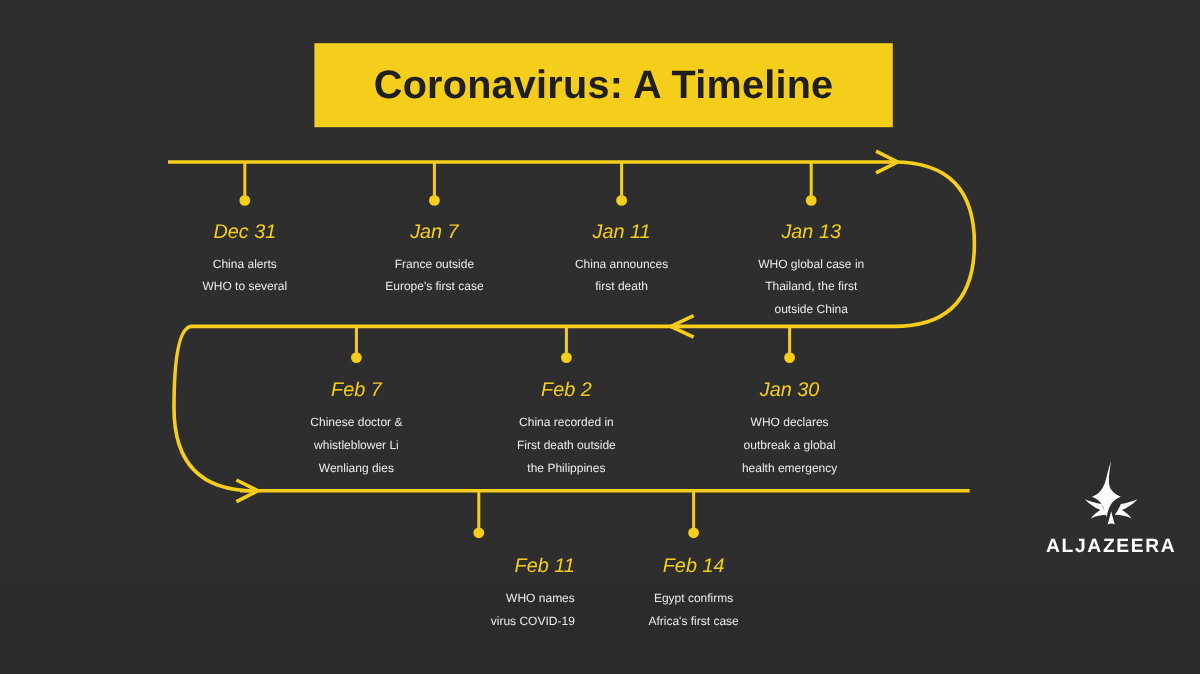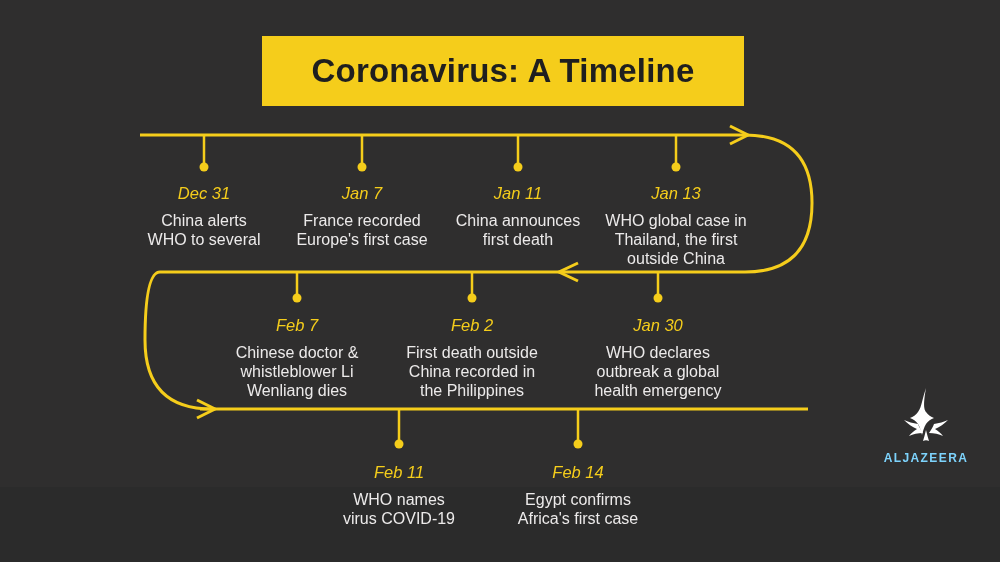--- a/index.html
+++ b/index.html
@@ -56,40 +56,40 @@
   }
   .event .date {
     color: #f5cd1b;
     font-size: 16.5px;
     margin-bottom: 8px;
     white-space: nowrap;
     font-style: italic;
   }
   .event .desc {
     color: #eceaea;
-    font-size: 16px;
+    font-size: 10px;
     line-height: 19px;
   }
   .event .desc div { white-space: nowrap; }
   
   #logo {
     position: absolute;
     right: 26px;
     bottom: 22px;
     width: 96px;
     height: 92px;
     display: flex;
     flex-direction: column;
     align-items: center;
     justify-content: flex-end;
   }
   #logo-mark { width: 64px; height: 60px; }
   #logo-text {
-    color: #7dd3fc;
-    font-size: 12px;
+    color: #ffffff;
+    font-size: 16px;
     letter-spacing: 1.4px;
     margin-top: 5px;
     font-weight: bold;
   }
 </style>
 </head>
 <body>
 
 <div id="stage">
 
@@ -139,21 +139,21 @@
     <div class="date">Dec 31</div>
     <div class="desc">
       <div>China alerts</div>
       <div>WHO to several</div>
     </div>
   </div>
 
   <div class="event" style="left:282px; top:184px; width:160px;">
     <div class="date">Jan 7</div>
     <div class="desc">
-      <div>France recorded</div>
+      <div>France outside</div>
       <div>Europe's first case</div>
     </div>
   </div>
 
   <div class="event" style="left:438px; top:184px; width:160px;">
     <div class="date">Jan 11</div>
     <div class="desc">
       <div>China announces</div>
       <div>first death</div>
     </div>
@@ -173,36 +173,36 @@
     <div class="desc">
       <div>WHO declares</div>
       <div>outbreak a global</div>
       <div>health emergency</div>
     </div>
   </div>
 
   <div class="event" style="left:386px; top:316px; width:172px;">
     <div class="date">Feb 2</div>
     <div class="desc">
+      <div>China recorded in</div>
       <div>First death outside</div>
-      <div>China recorded in</div>
       <div>the Philippines</div>
     </div>
   </div>
 
   <div class="event" style="left:211px; top:316px; width:172px;">
     <div class="date">Feb 7</div>
     <div class="desc">
       <div>Chinese doctor &amp;</div>
       <div>whistleblower Li</div>
       <div>Wenliang dies</div>
     </div>
   </div>
 
-  <div class="event" style="left:319px; top:463px; width:160px;">
+  <div class="event" style="left:319px; top:463px; width:160px;text-align:right;">
     <div class="date">Feb 11</div>
     <div class="desc">
       <div>WHO names</div>
       <div>virus COVID-19</div>
     </div>
   </div>
 
   <div class="event" style="left:498px; top:463px; width:160px;">
     <div class="date">Feb 14</div>
     <div class="desc">

